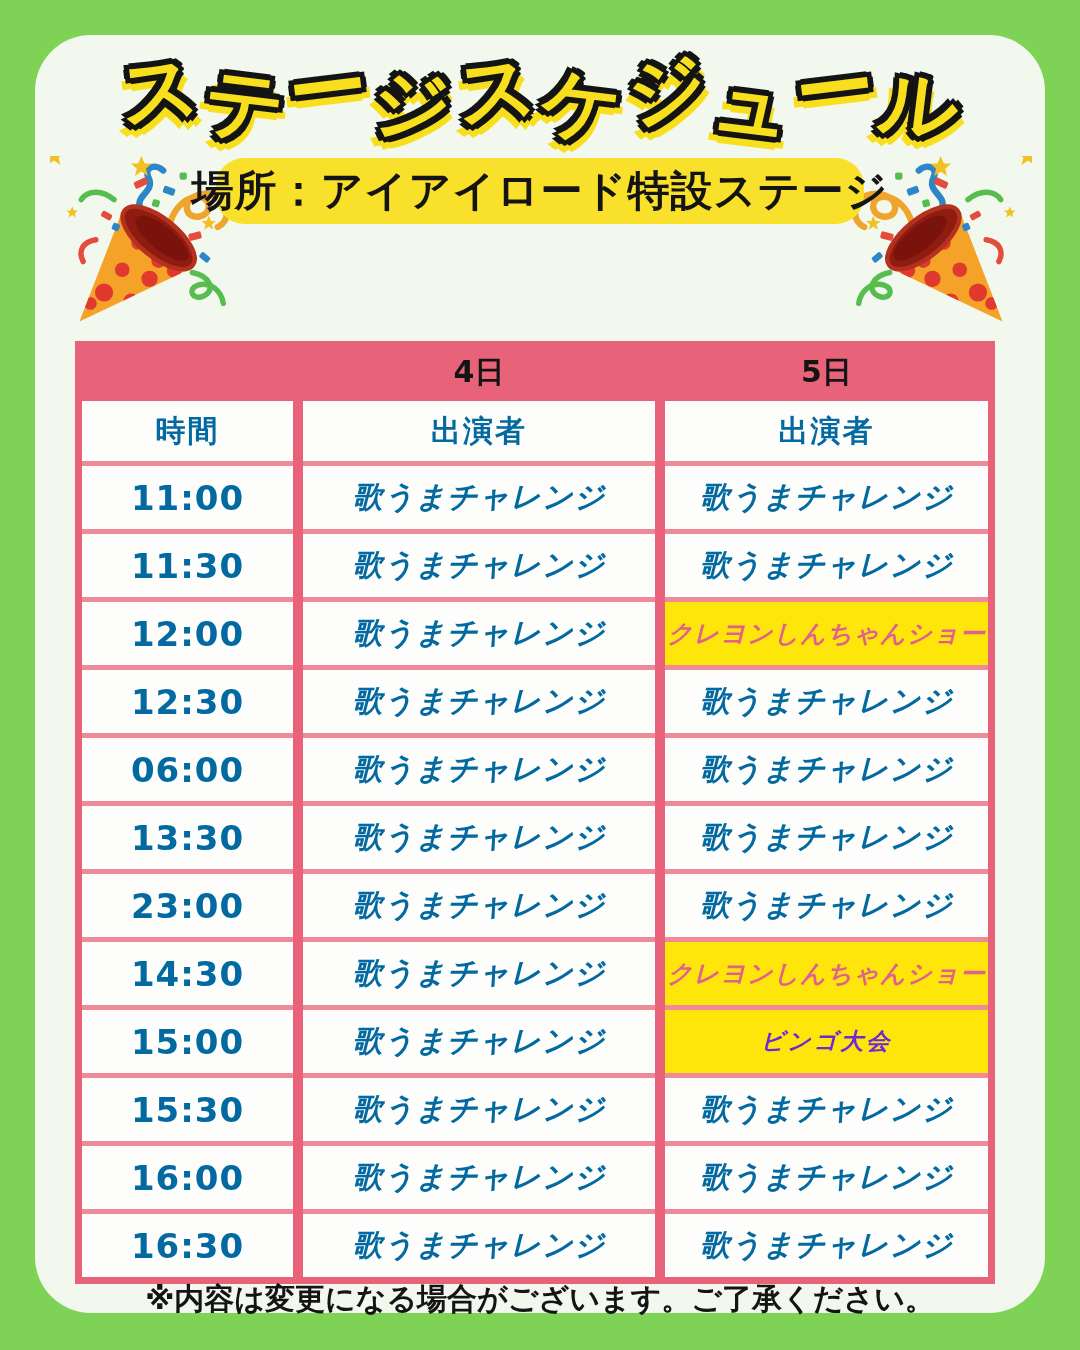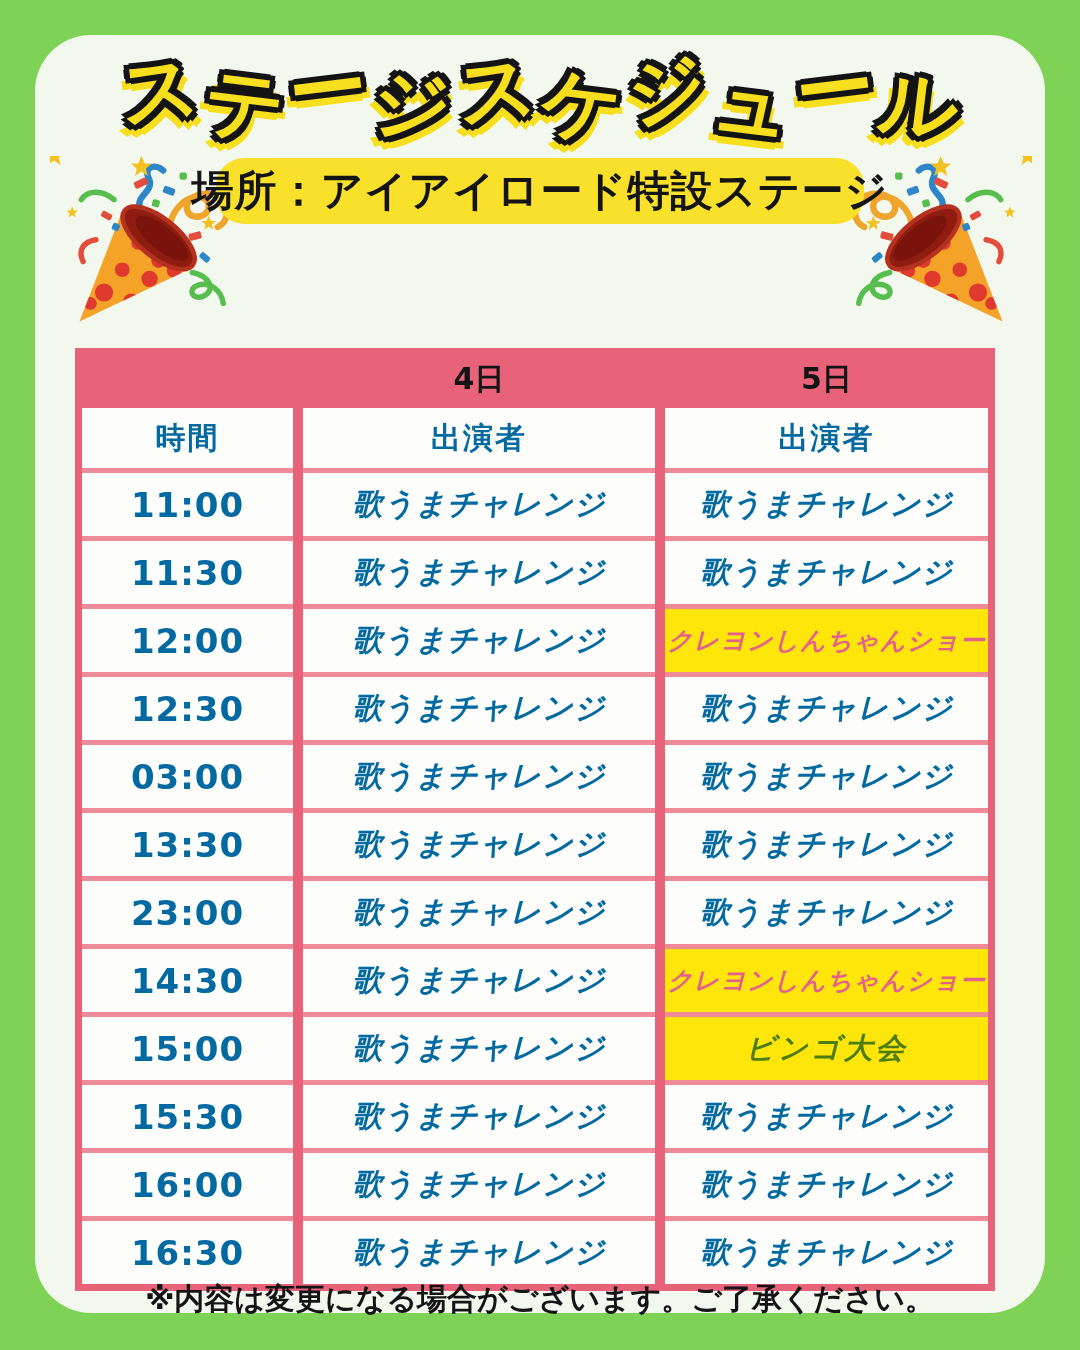--- a/index.html
+++ b/index.html
@@ -33,21 +33,21 @@
     font-weight:bold; color:#141414; white-space:nowrap;
   }
   .banner.date { width:578px; height:78px; border-radius:28px; font-size:40px; letter-spacing:3px; }
   .banner.loc  { width:648px; height:66px; border-radius:28px; font-size:42px; letter-spacing:1px; margin-top:-12px; }
   
   .popper { position:absolute; width:190px; height:182px; top:156px; z-index:1; }
   .popper.left  { left:50px; }
   .popper.right { right:48px; transform:scaleX(-1); }
   
   .schedule {
-    position:absolute; left:75px; top:348px; width:920px; height:943px;
+    position:absolute; left:75px; top:341px; width:920px; height:943px;
     box-sizing:border-box; padding:7px;
     display:grid;
     grid-template-columns:211px 352px 323px;
     grid-template-rows:48px 60px repeat(12, 63px);
     column-gap:10px; row-gap:5px;
     background-color:#ef8a98;
     background-image:
       linear-gradient(90deg,  #e8637a 0 7px,   transparent 7px 218px,
                               #e8637a 218px 228px, transparent 228px 580px,
                               #e8637a 580px 590px, transparent 590px 913px,
@@ -58,21 +58,21 @@
   .cell {
     background:#fdfdfb; display:flex; align-items:center; justify-content:center;
     font-weight:bold; color:#0369a1; white-space:nowrap; overflow:hidden;
   }
   .bandcell { background:transparent; display:flex; align-items:center; justify-content:center;
     font-weight:bold; font-size:30px; color:#141414; }
   .colhead { font-size:30px; letter-spacing:2px; }
   .time    { font-size:34px; letter-spacing:1px; }
   .act     { font-size:30px; letter-spacing:1px;font-style:italic; }
   .hl-pink { background:#ffe60a; color:#e2618c; font-size:25px; }
-  .hl-blue { background:#ffe60a; color:#4d7c0f; font-size:29px; letter-spacing:3px; }
+  .hl-blue { background:#ffe60a; color:#6d28d9; font-size:23px; letter-spacing:3px; }
   
   .footer {
     position:absolute; top:1279px; left:0; width:100%;
     text-align:center; font-size:30px; font-weight:bold; color:#141414;
     letter-spacing:0; white-space:nowrap;
   }
   .hidden-defs { position:absolute; width:0; height:0; overflow:hidden; }
 </style>
 </head>
 <body>
@@ -153,21 +153,21 @@
     <div class="cell act">歌うまチャレンジ</div>
 
     <div class="cell time">12:00</div>
     <div class="cell act">歌うまチャレンジ</div>
     <div class="cell act hl-pink">クレヨンしんちゃんショー</div>
 
     <div class="cell time">12:30</div>
     <div class="cell act">歌うまチャレンジ</div>
     <div class="cell act">歌うまチャレンジ</div>
 
-    <div class="cell time">03:00</div>
+    <div class="cell time">06:00</div>
     <div class="cell act">歌うまチャレンジ</div>
     <div class="cell act">歌うまチャレンジ</div>
 
     <div class="cell time">13:30</div>
     <div class="cell act">歌うまチャレンジ</div>
     <div class="cell act">歌うまチャレンジ</div>
 
     <div class="cell time">23:00</div>
     <div class="cell act">歌うまチャレンジ</div>
     <div class="cell act">歌うまチャレンジ</div>

